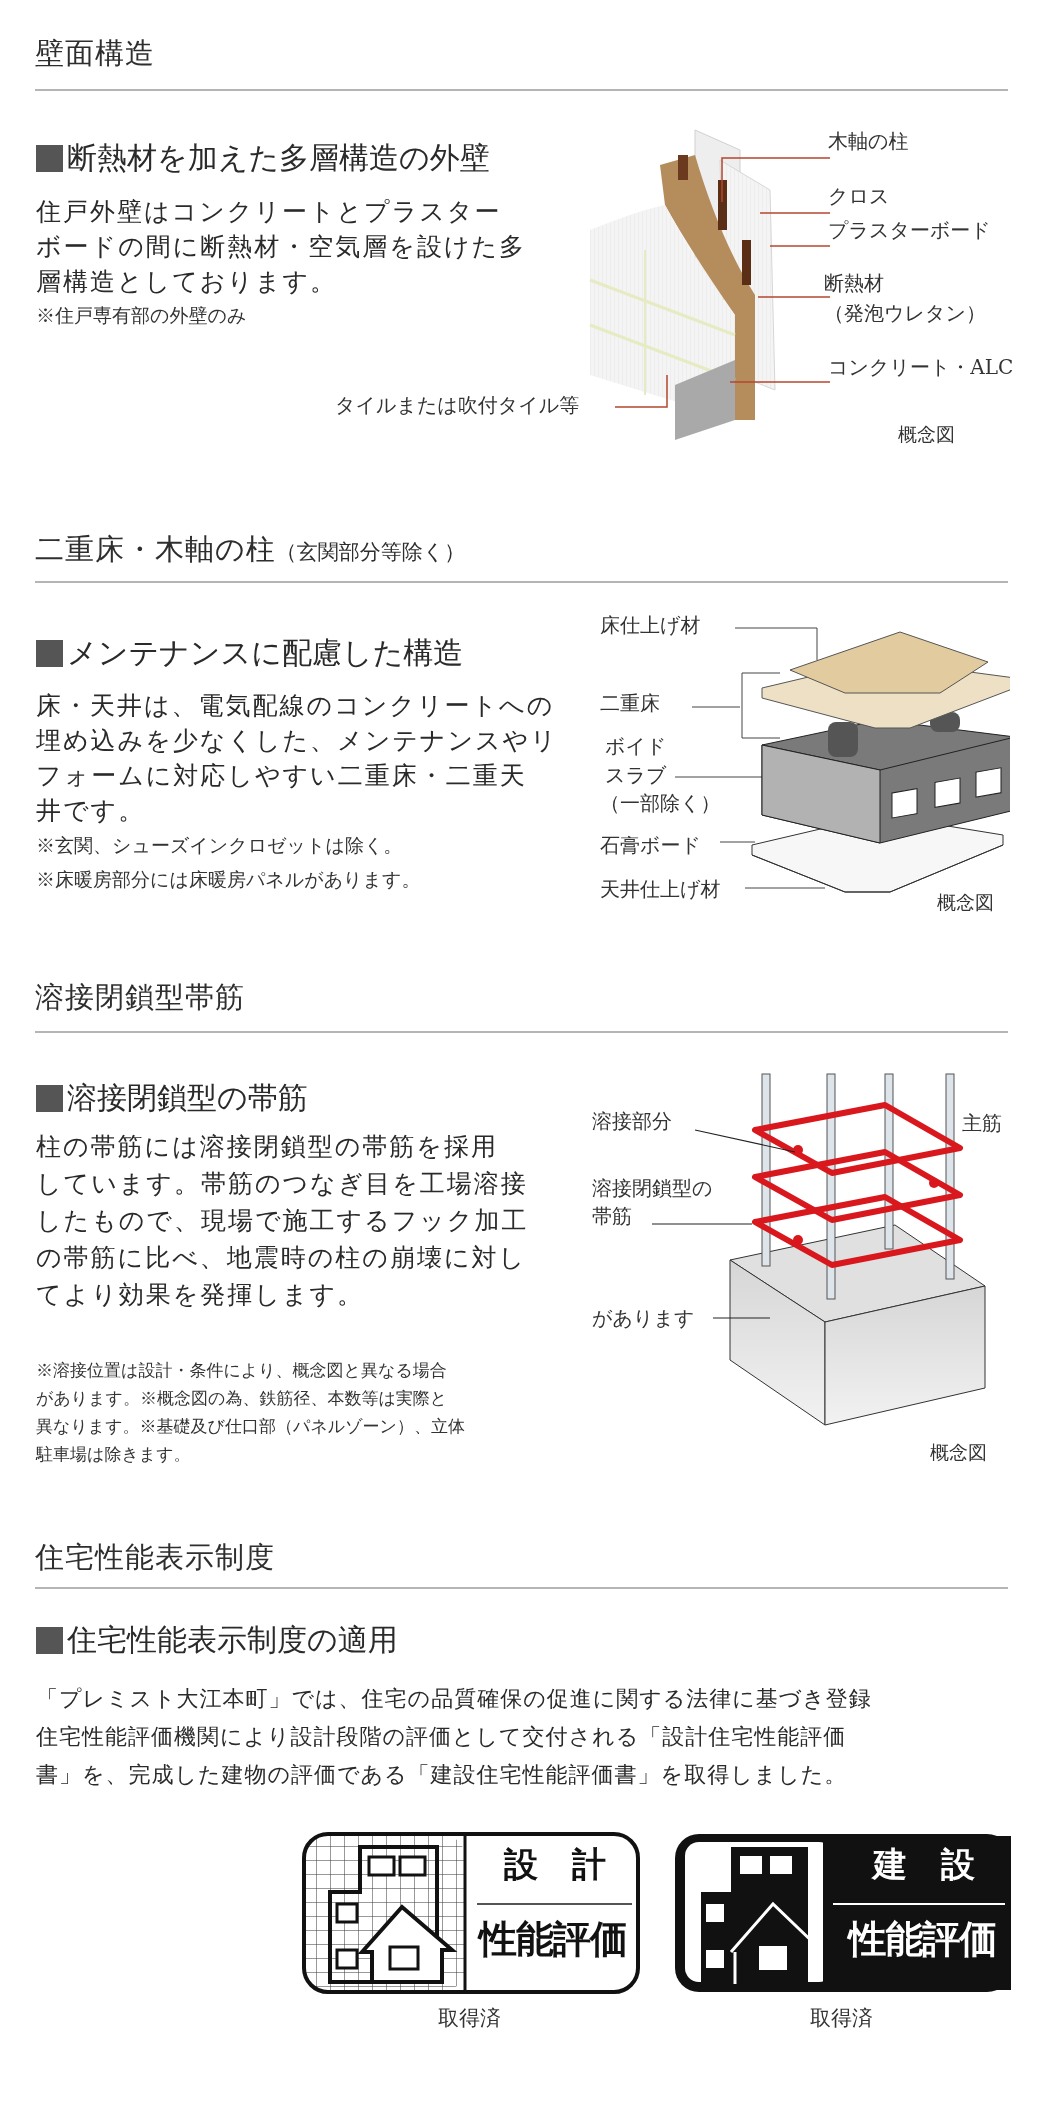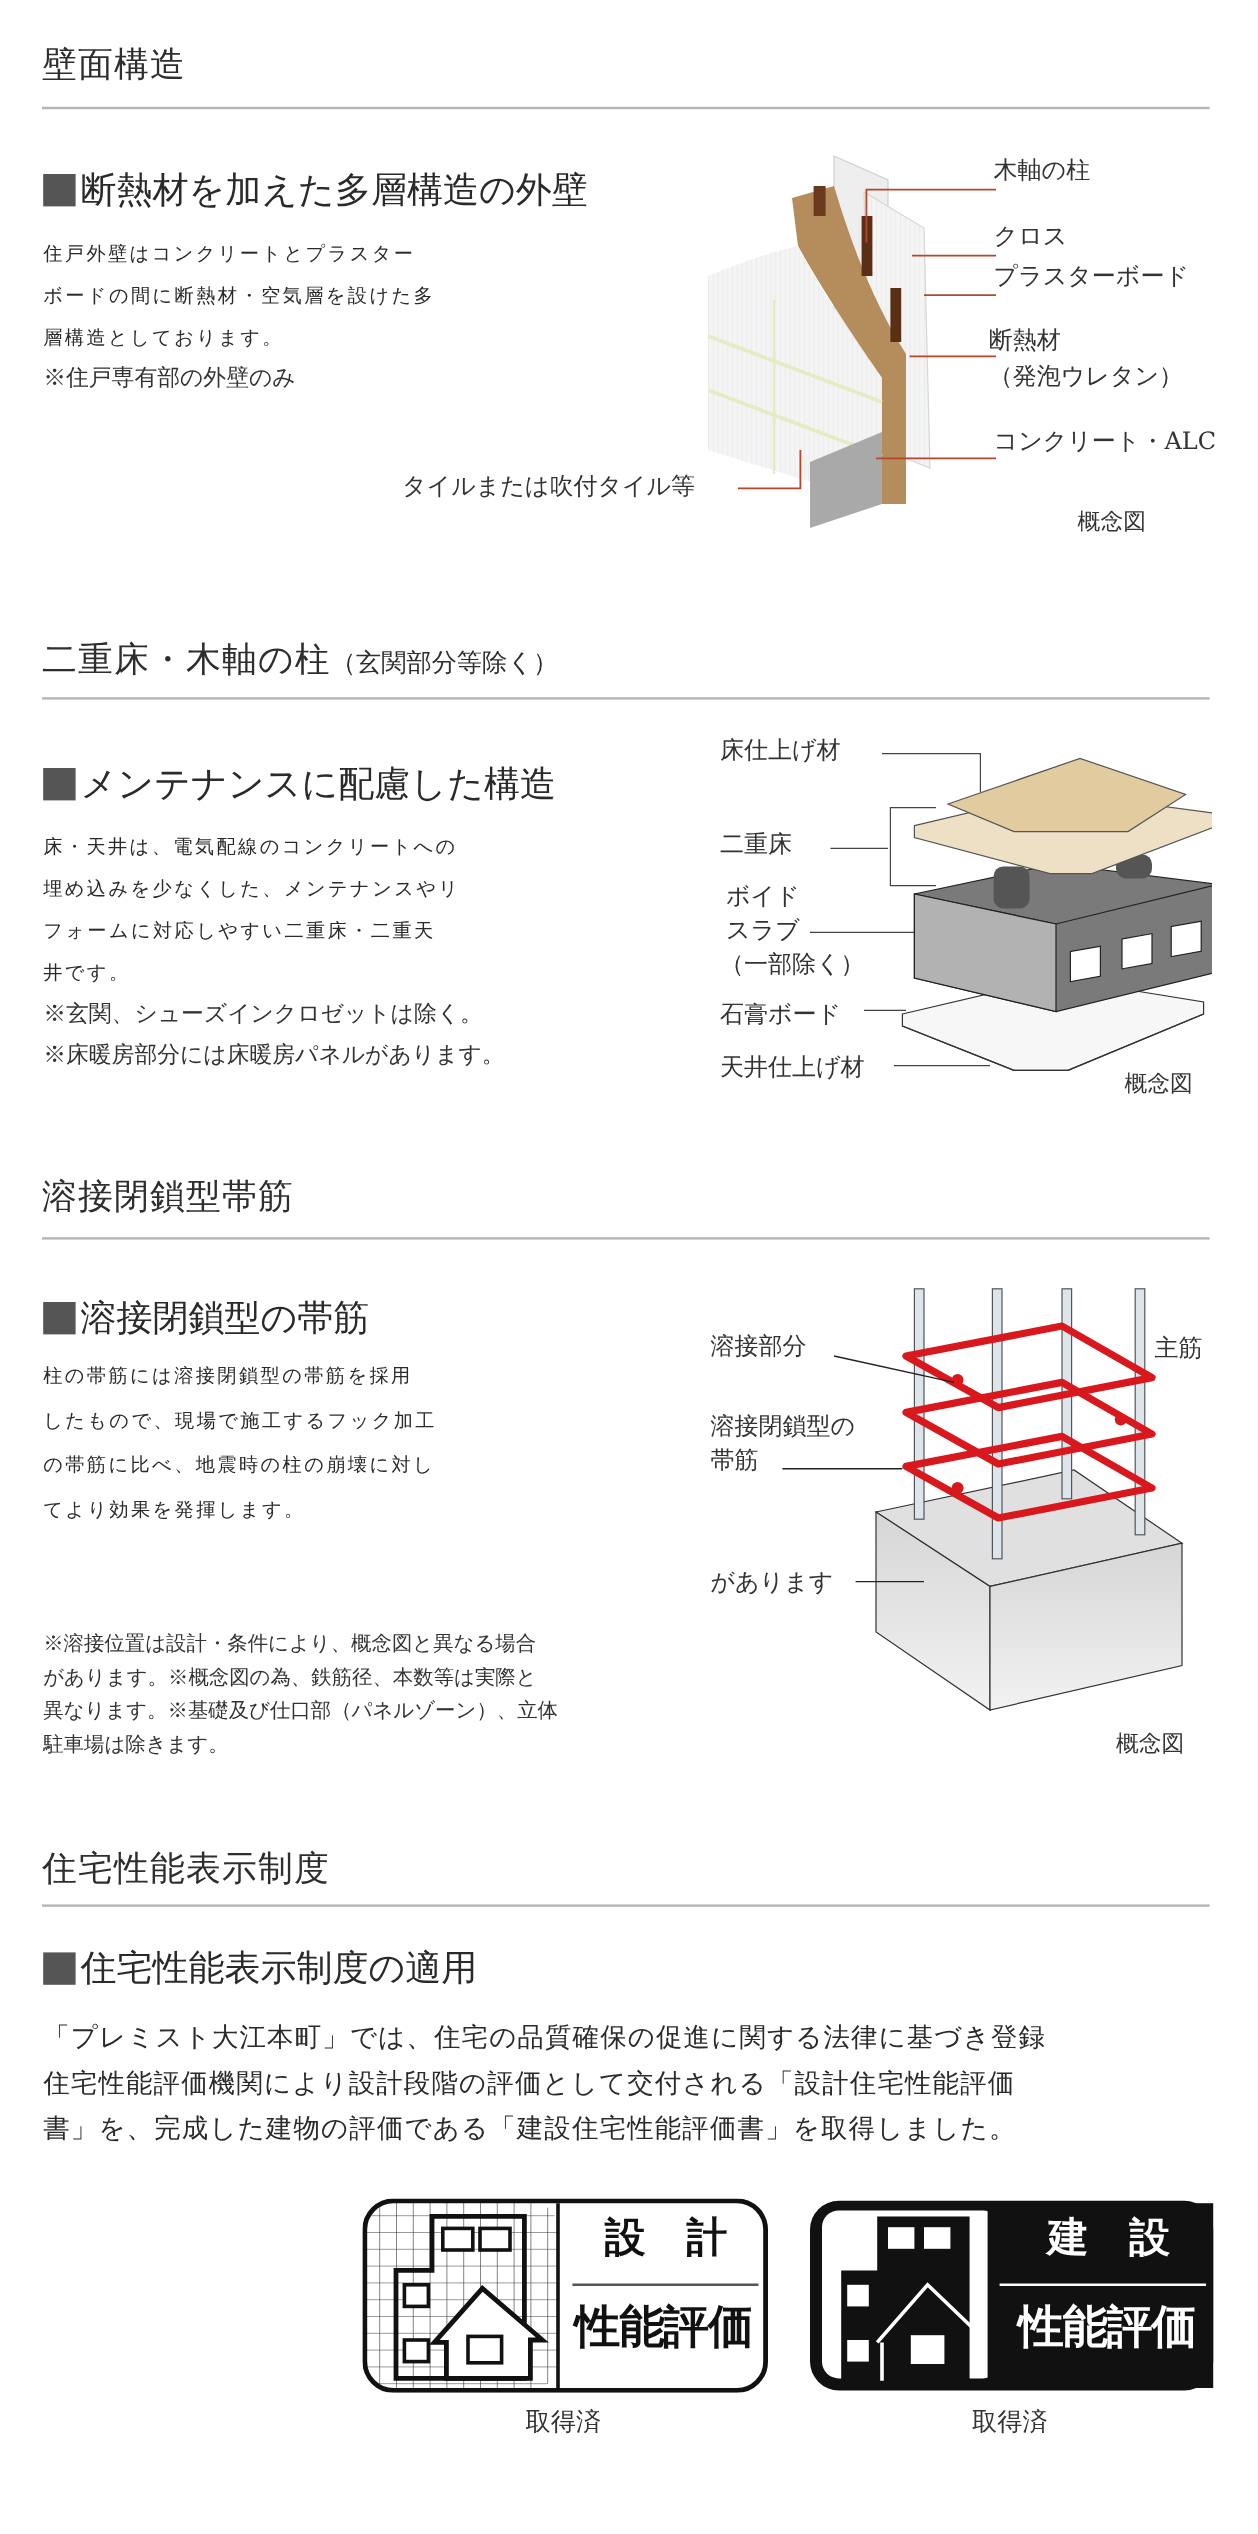--- a/index.html
+++ b/index.html
@@ -4,21 +4,21 @@
 <style>
   html, body { margin:0; padding:0; background:#ffffff; }
   body { width:1048px; height:2112px; position:relative; overflow:hidden;
          font-family:"DejaVu Serif","Liberation Serif",serif; color:#2b2b2b; }
   .abs { position:absolute; }
   .sec-title { position:absolute; left:35px; font-size:29px; color:#2e2e2e; letter-spacing:1px; white-space:nowrap; }
   .sec-title .sub { font-size:21px; letter-spacing:0; }
   .rule { position:absolute; left:35px; width:973px; height:2px; background:#b5b5b5; }
   .subhead { position:absolute; left:36px; font-size:30px; color:#2a2a2a; white-space:nowrap; display:flex; align-items:center; }
   .subhead .sq { display:inline-block; width:27px; height:27px; background:#555; margin-right:4px; }
-  .body { position:absolute; left:36px; font-size:16px; line-height:35px; color:#2a2a2a; }
+  .body { position:absolute; left:36px; font-size:25px; line-height:35px; color:#2a2a2a; }
   .body div { white-space:nowrap; letter-spacing:2px; }
   .note { position:absolute; left:36px; font-size:19px; line-height:34px; color:#333; white-space:nowrap; }
   .note2 { position:absolute; left:36px; font-size:17px; line-height:28px; color:#333;margin-top:36px; }
   .note2 div { white-space:nowrap; }
   .lbl { position:absolute; font-size:20px; color:#333; white-space:nowrap; }
   .caption { position:absolute; font-size:19px; color:#333; white-space:nowrap; }
   svg { position:absolute; }
   .badge-label { position:absolute; font-size:21px; color:#333; white-space:nowrap; }
 </style>
 </head>
@@ -136,20 +136,21 @@
 
 <div class="sec-title" style="top:978px;">溶接閉鎖型帯筋</div>
 <div class="rule" style="top:1031px;"></div>
 
 <div class="subhead" style="top:1078px;">
   <span class="sq"></span>
   <span>溶接閉鎖型の帯筋</span>
 </div>
 <div class="body" style="top:1128px; line-height:37px;">
   <div>柱の帯筋には溶接閉鎖型の帯筋を採用</div>
+  <div>しています。帯筋のつなぎ目を工場溶接</div>
   <div>したもので、現場で施工するフック加工</div>
   <div>の帯筋に比べ、地震時の柱の崩壊に対し</div>
   <div>てより効果を発揮します。</div>
 </div>
 <div class="note2" style="top:1320px;">
   <div>※溶接位置は設計・条件により、概念図と異なる場合</div>
   <div>があります。※概念図の為、鉄筋径、本数等は実際と</div>
   <div>異なります。※基礎及び仕口部（パネルゾーン）、立体</div>
   <div>駐車場は除きます。</div>
 </div>

